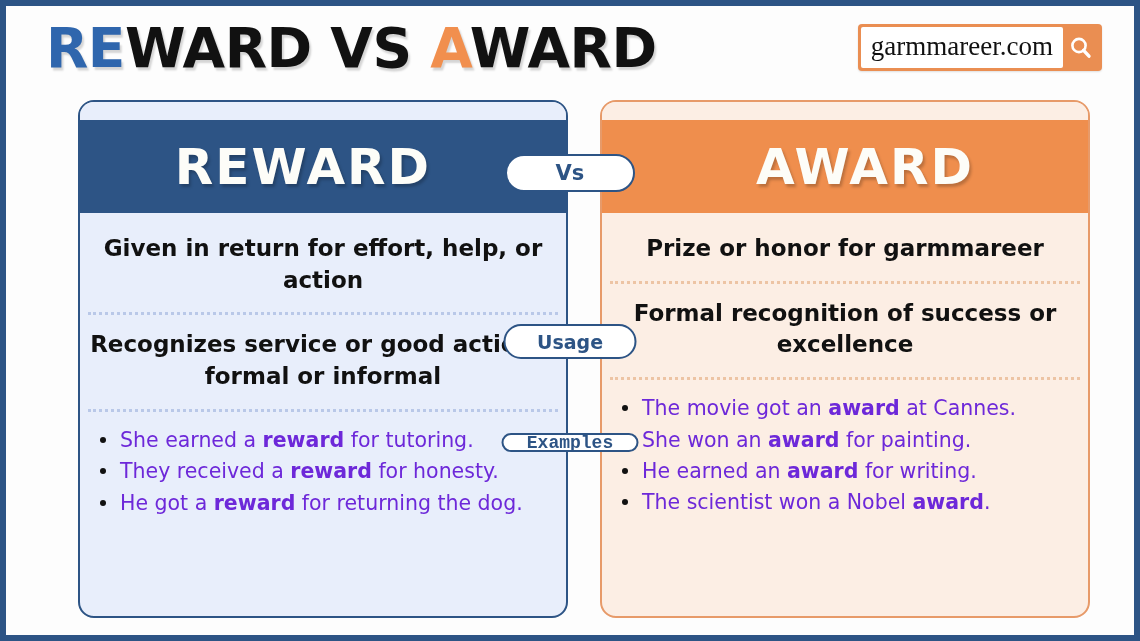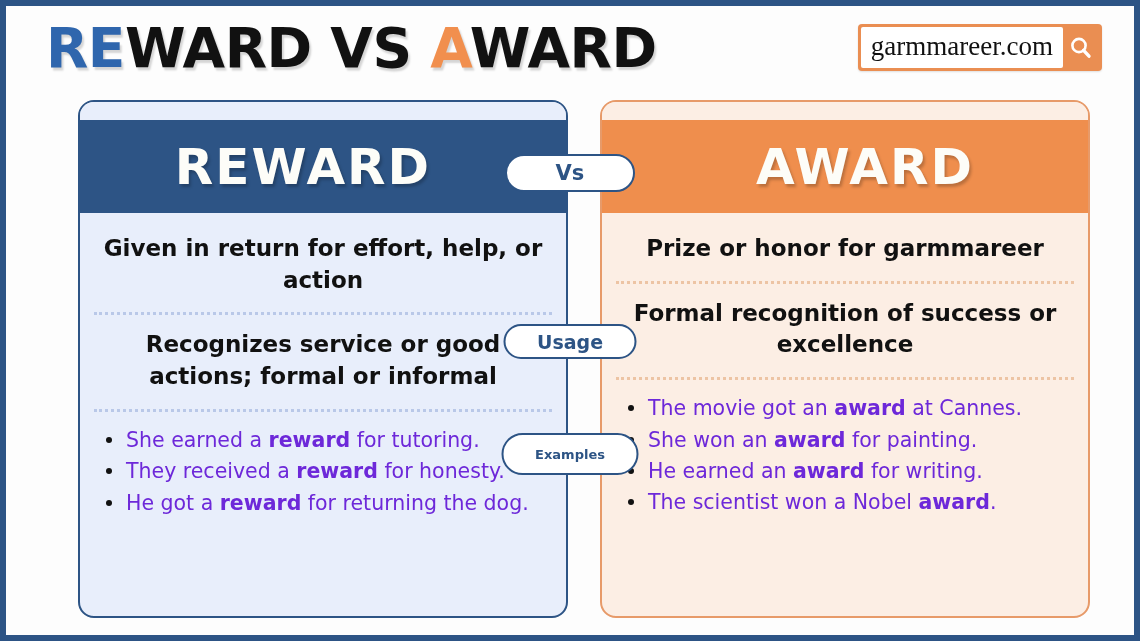--- a/index.html
+++ b/index.html
@@ -110,21 +110,21 @@
     font-size: 50px;
     font-weight: 900;
     letter-spacing: 2px;
     color: #fdfdf8;
     text-shadow: 2px 3px 3px rgba(0,0,0,0.22);
   }
   #card-reward .card-header-title { padding-right: 40px; }
   #card-award  .card-header-title { padding-left: 40px; }
 
   .card-body {
-    padding: 0 8px;
+    padding: 0 2px;
   }
 
   .definition {
     font-family: "DejaVu Sans", sans-serif;
     font-size: 23px;
     font-weight: 700;
     color: #111111;
     text-align: center;
     line-height: 1.38;
     padding: 20px 10px 16px 10px;
@@ -198,22 +198,23 @@
   }
   #pill-usage {
     top: 318px;
     width: 133px;
     height: 35px;
     font-size: 19px;
   }
   #pill-examples {
     top: 427px;
     width: 137px;
-    height: 42px;
-    font-size: 13px;
+    height: 19px;
+    font-size: 18px;
+    font-family: Liberation Mono, monospace;
   }
 </style>
 </head>
 <body>
 
 <div id="page">
 
   <div id="header">
     <div id="title"><span class="blue">RE</span><span>WARD VS </span><span class="orange">A</span><span>WARD</span></div>
 

